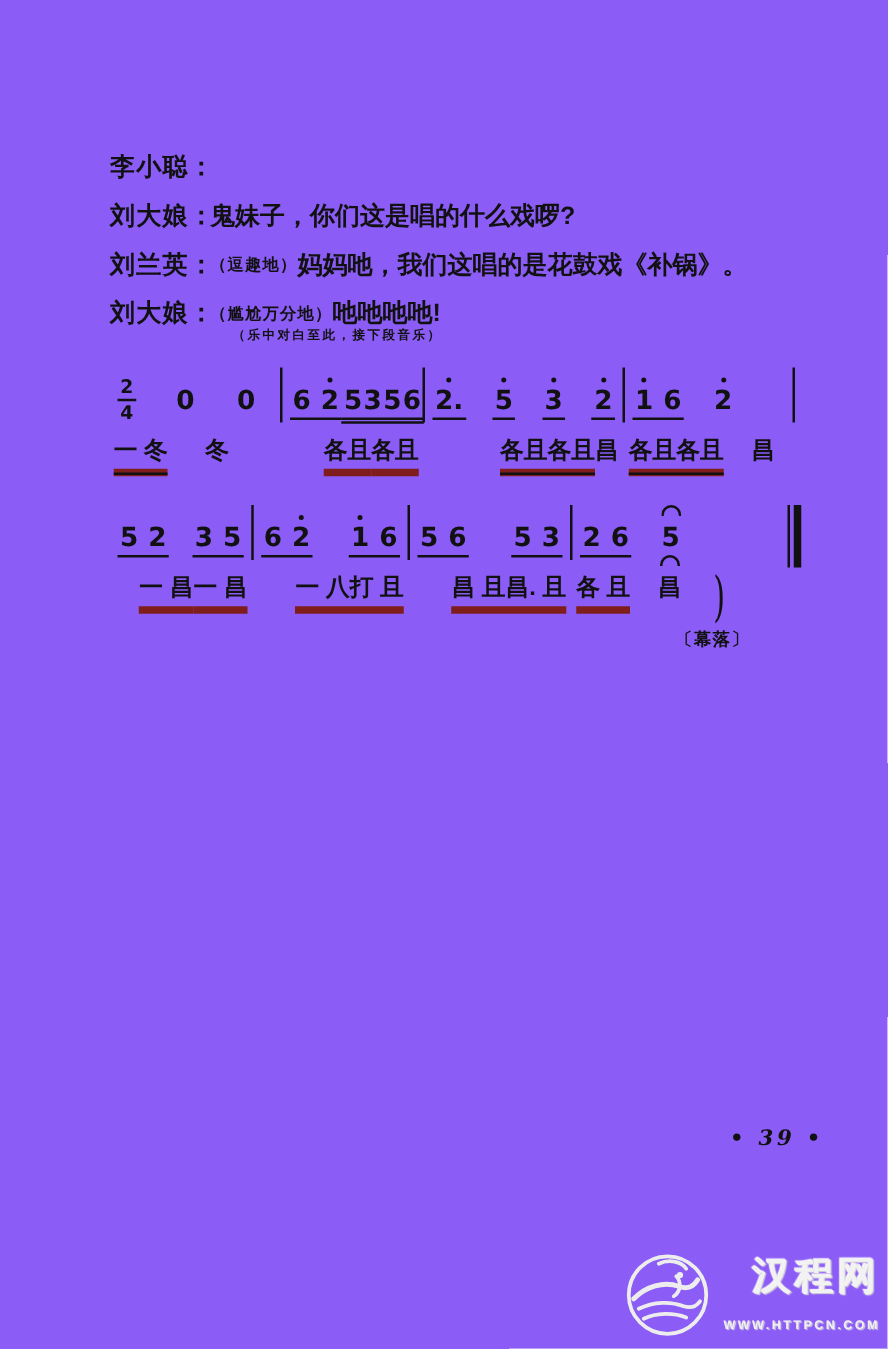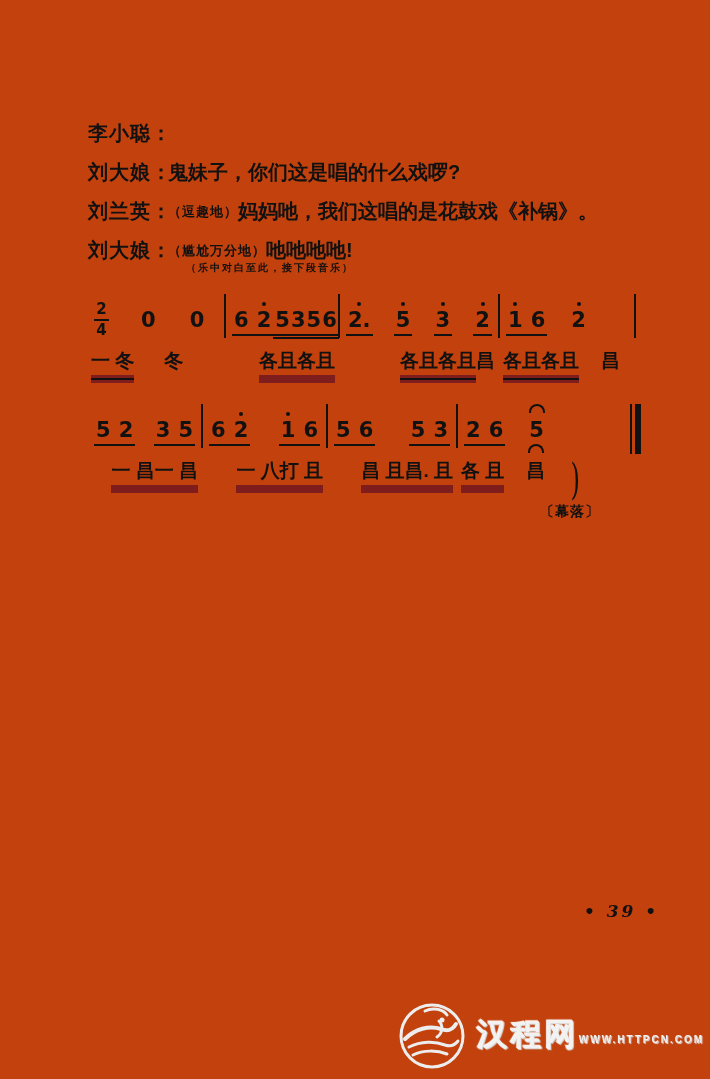--- a/index.html
+++ b/index.html
@@ -1,16 +1,16 @@
 <!DOCTYPE html>
 <html><head>
 <meta charset="utf-8">
 <style>
   html,body{margin:0;padding:0;background:#fff;}
-  .page{position:relative;width:710px;height:1079px;background:#c2410c;overflow:hidden;
+  .page{position:relative;width:710px;height:1079px;background:#8b5cf6;overflow:hidden;
         font-family:"Liberation Sans",sans-serif;color:#111;}
 
   
   .dialogue{position:absolute;left:88px;top:120px;width:580px;}
   .dlg-line{height:39px;display:flex;align-items:flex-start;white-space:nowrap;}
   .dlg-speaker{font-size:20px;font-weight:700;width:80px;flex:none;letter-spacing:1px;}
   .dlg-dir{font-size:13px;font-weight:700;padding-top:5px;letter-spacing:1px;}
   .dlg-text{font-size:20px;font-weight:700;}
 
   
@@ -51,34 +51,34 @@
   .meter i{display:block;width:15px;height:2px;background:#111;margin:2px 0;font-style:normal;}
 
   .bar{width:2px;height:44px;background:#111;margin-top:-6px;flex:none;}
   .bar.final{width:auto;background:none;display:flex;gap:3px;height:50px;}
   .bar.final i{display:block;height:50px;font-style:normal;}
   .bar.final .thin{width:2px;background:#111;}
   .bar.final .thick{width:6px;background:#111;}
 
   .lyr{position:relative;font-size:19px;font-weight:700;line-height:1.15;padding-bottom:3px;white-space:nowrap;}
   .lyr.ul0{border-bottom:2px solid transparent;}
-  .lyr.ul1,.lyr.ul2{border-bottom:8px solid #7f1d1d;}
+  .lyr.ul1,.lyr.ul2{border-bottom:6px solid #7f1d1d;}
   .bigparen{font-family:"DejaVu Serif",serif;font-size:27px;font-weight:400;line-height:0.9;
             transform:scale(0.9,1.6);transform-origin:top center;margin-left:3px;}
 
   
   .curtain{position:absolute;left:540px;top:503px;font-size:14px;font-weight:700;letter-spacing:1px;font-family:Liberation Mono, monospace;}
   .page-num{position:absolute;left:584px;top:901px;font-family:"DejaVu Serif",serif;
             font-style:italic;font-size:17px;font-weight:700;letter-spacing:3px;}
 
   
   .watermark{position:absolute;right:6px;bottom:8px;display:flex;align-items:center;gap:8px;
              color:#efefef;user-select:none;}
   .wm-logo{flex:none;}
-  .wm-text{display:flex;flex-direction:row;align-items:flex-start;}
+  .wm-text{display:flex;flex-direction:column;align-items:flex-end;}
   .wm-name{font-size:31px;font-weight:700;letter-spacing:3px;color:#f2f2f2;
            text-shadow:1px 1px 1px #d8d8d8,-1px -1px 1px #ffffff;line-height:1.1;}
   .wm-url{font-size:10px;font-weight:700;letter-spacing:2px;color:#f0f0f0;
           text-shadow:1px 1px 1px #dcdcdc;margin-top:16px;}
 </style>
 </head>
 <body>
 
 <div class="page">
 

